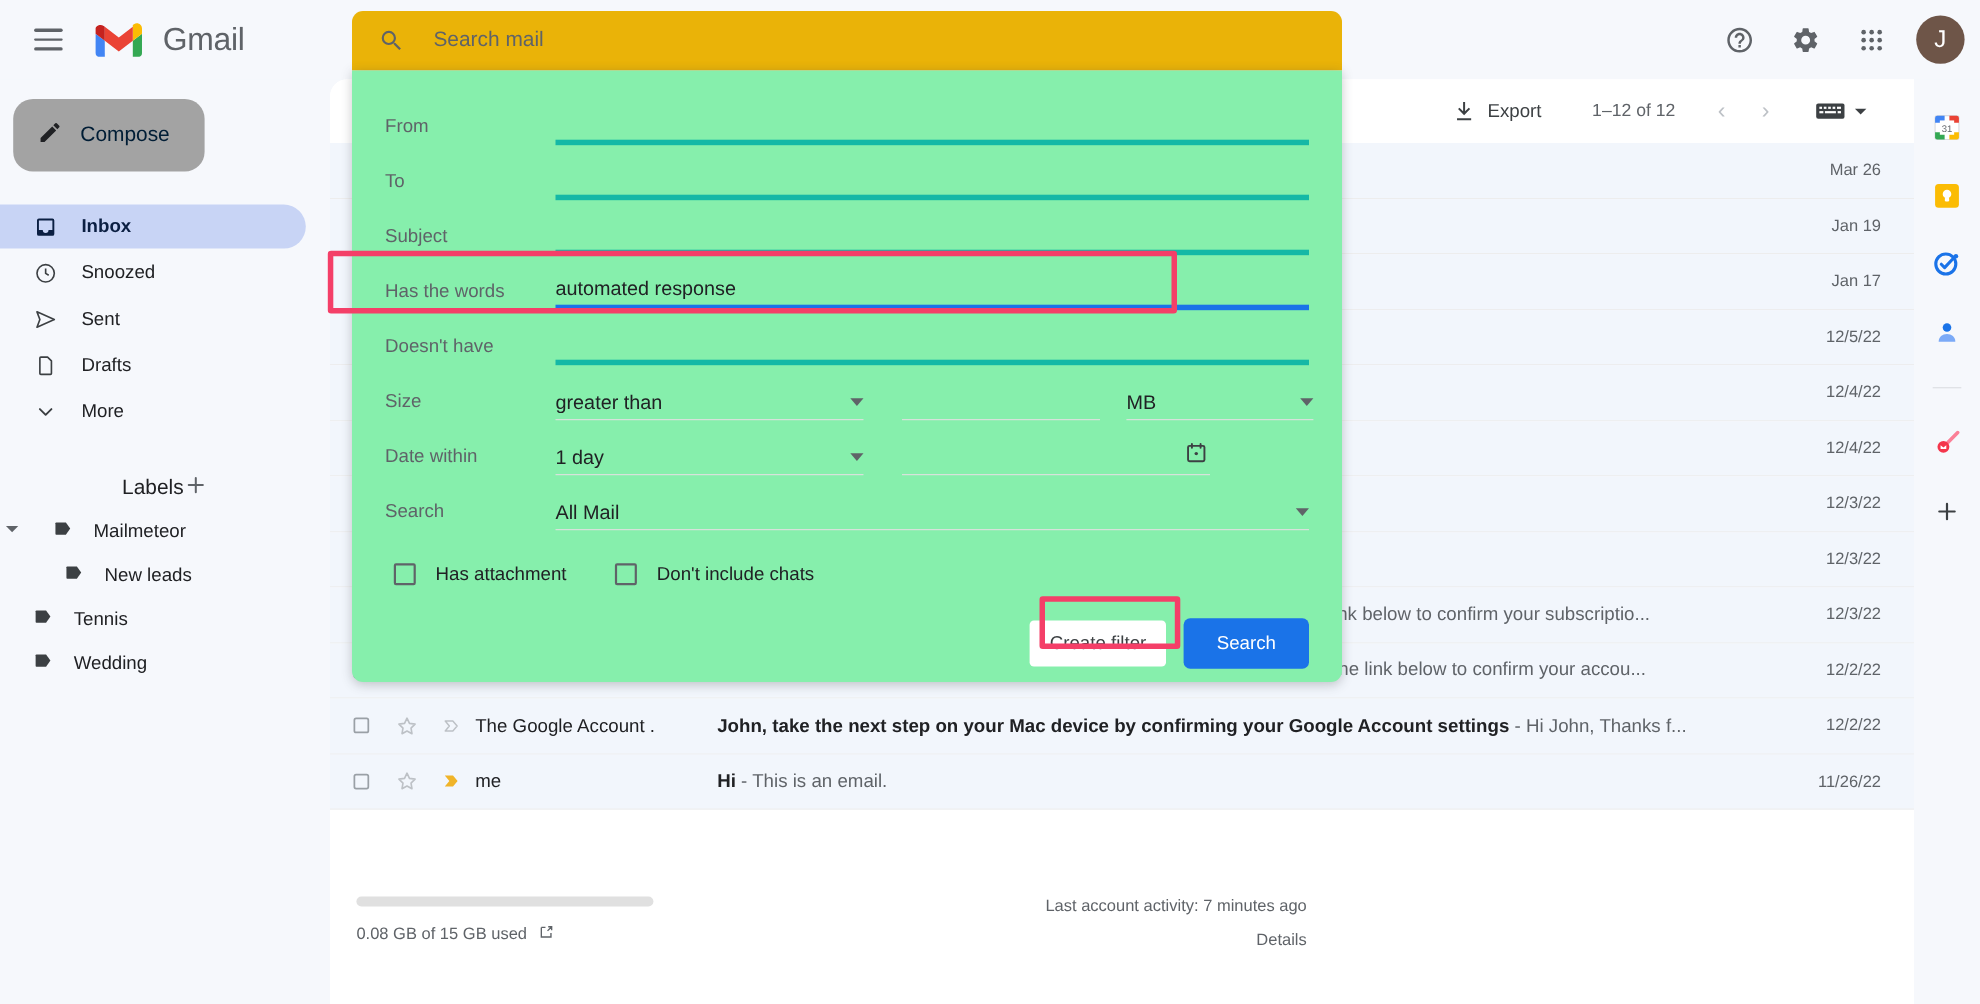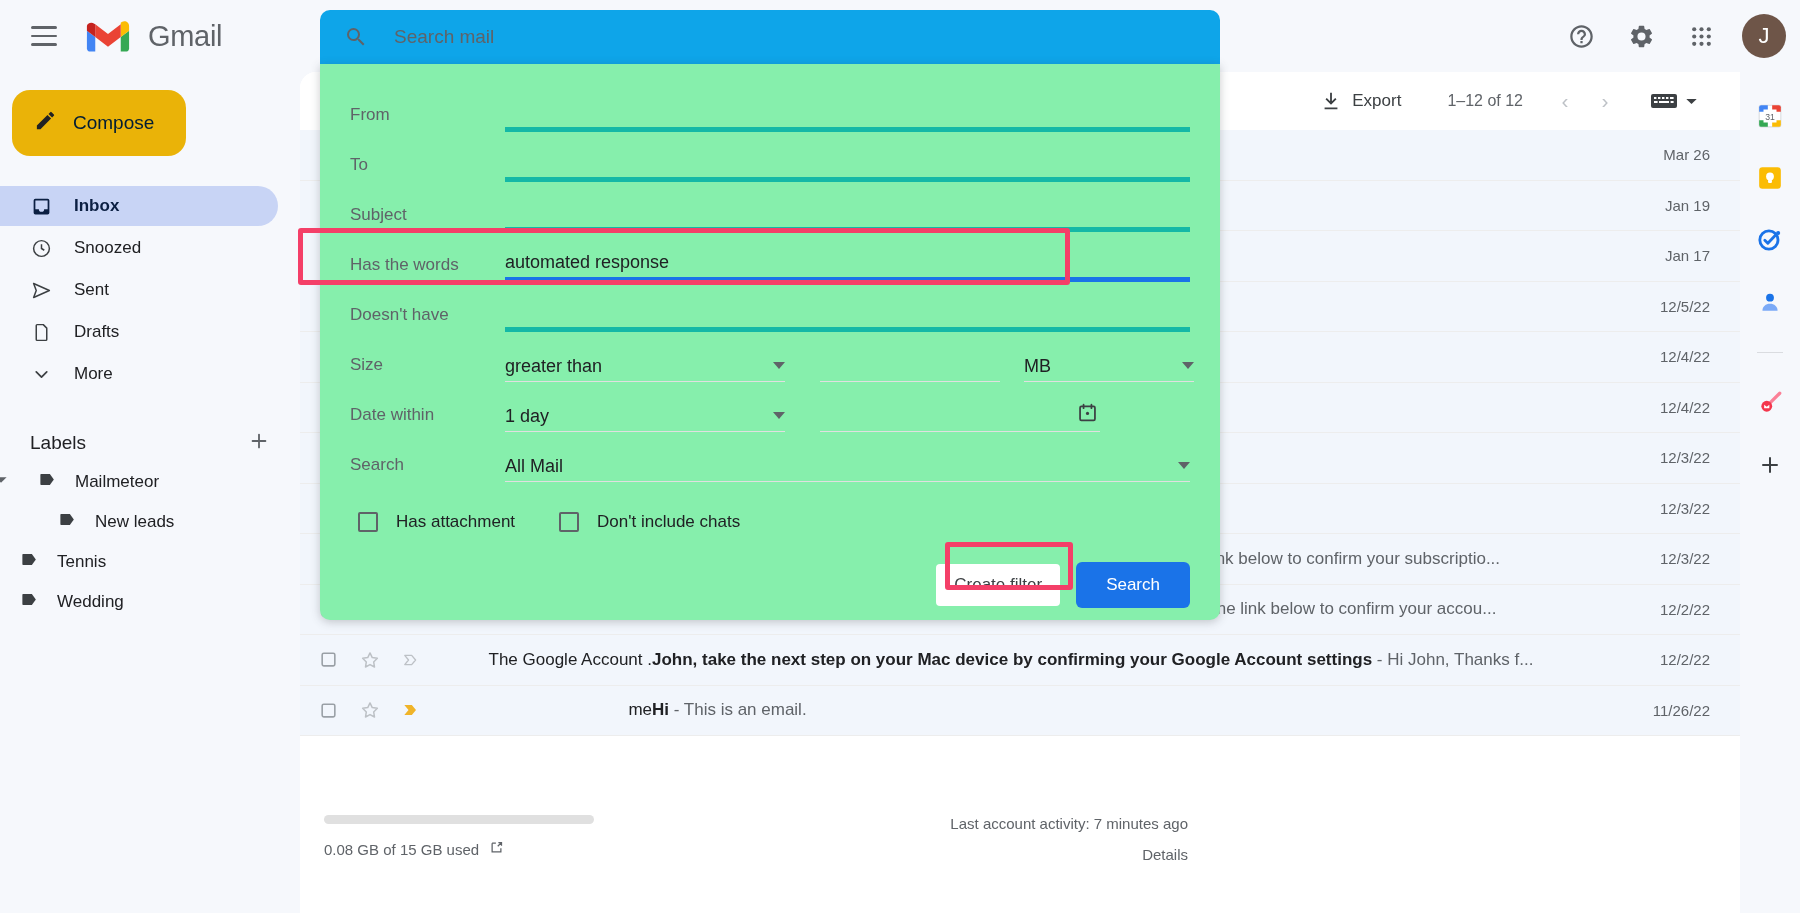--- a/index.html
+++ b/index.html
@@ -21,21 +21,21 @@
     display: flex; flex-direction: column; justify-content: center;
     align-items: center; gap: 6px; border-radius: 50%; cursor: pointer;
   }
   .hamburger span { display: block; width: 26px; height: 2.5px; background: #5F6368; border-radius: 2px;}
   .brand { display: flex; align-items: center; gap: 18px; margin-left: 14px; }
   .gmail-logo { width: 44px; height: 34px; }
   .brand-text { font-size: 29px; color: #5F6368; letter-spacing: -0.3px; font-family: "Liberation Sans", sans-serif; }
 
   .searchwrap {
     position: absolute; left: 320px; top: 10px; width: 900px; height: 54px;
-    background: #0ea5e9; border-radius: 10px 10px 0 0;
+    background: #eab308; border-radius: 10px 10px 0 0;
     display: flex; align-items: center;
   }
   .search-icon { margin-left: 24px; width: 24px; height: 24px; flex: none; }
   .search-input {
     flex: 1; border: none; outline: none; background: transparent;
     font-size: 19px; color: #3C4043; margin-left: 26px; margin-right: 20px;
     font-family: "Liberation Sans", sans-serif;
   }
   .search-input::placeholder { color: #5F6368; }
 
@@ -51,41 +51,41 @@
   }
 
   
   .sidebar {
     position: absolute; left: 0; top: 72px; width: 300px; height: 841px;
     background: #F6F8FC; padding-top: 10px;
   }
   .compose {
     display: flex; align-items: center; gap: 16px;
     margin: 8px 0 0 12px; width: 174px; height: 66px;
-    background: #eab308; border-radius: 18px; padding-left: 22px;
+    background: #a3a3a3; border-radius: 18px; padding-left: 22px;
     cursor: pointer; color: #001D35; font-size: 19px; text-align: right;
   }
   .nav { margin-top: 30px; }
   .navitem {
     display: flex; align-items: center; gap: 22px;
     height: 40px; padding-left: 30px; margin-right: 22px;
     border-radius: 0 20px 20px 0; color: #202124; font-size: 17px; cursor: pointer;
   }
   .navitem + .navitem { margin-top: 2px; }
   .navitem.active { background: #C8D4F5; font-weight: bold; color: #0B1F42; }
   .navicon { width: 22px; height: 22px; display: flex; align-items:center; justify-content:center; flex:none;}
 
   .labels-head {
-    display: flex; align-items: center; justify-content: space-between;
+    display: flex; align-items: center; justify-content: center;
     margin: 36px 30px 6px 30px;
   }
   .labels-title { font-size: 19px; color: #202124; }
   .labelitem {
     display: flex; align-items: center; gap: 18px;
-    height: 40px; padding-left: 20px; margin-right: 22px;
+    height: 40px; padding-left: 30px; margin-right: 22px;
     border-radius: 0 20px 20px 0; color: #202124; font-size: 17px; cursor: pointer;
   }
   .labelitem.sub { padding-left: 58px; }
   .caret { width: 18px; margin-left: -26px; margin-right: 8px; flex: none; }
 
   
   .main {
     position: absolute; left: 300px; top: 72px; width: 1440px; height: 841px;
     background: #fff; border-radius: 16px 0 0 0; overflow: hidden;
   }
@@ -101,21 +101,21 @@
   .rows { background: #fff; }
   .row {
     display: flex; align-items: center; height: 50.5px;
     border-bottom: 1px solid #EDEDED; background: #F2F6FC;
     font-size: 17px; cursor: pointer; padding-left: 6px;
   }
   .row.read { background: #F2F6FC; }
   .cb { width: 44px; display:flex; align-items:center; justify-content:center; flex:none; }
   .star { width: 40px; display:flex; align-items:center; justify-content:center; flex:none; }
   .imp { width: 42px; display:flex; align-items:center; justify-content:center; flex:none; }
-  .sender { width: 220px; color: #202124; flex: none; overflow: hidden; white-space: nowrap; text-align: right; }
+  .sender { width: 220px; color: #202124; flex: none; overflow: hidden; white-space: nowrap; }
   .subjwrap { flex: 1; overflow: hidden; white-space: nowrap; text-overflow: ellipsis; padding-right: 20px;}
   .subj { color: #202124; font-weight: bold; }
   .snip { color: #5F6368; }
   .date { width: 110px; text-align: right; padding-right: 30px; color: #5F6368; font-size: 15px; flex: none;}
 
   
   .footer {
     position: absolute; left: 300px; bottom: 0; width: 1440px; height: 118px;
     background: #fff; display: flex; align-items: flex-start; padding-top: 20px;
   }

